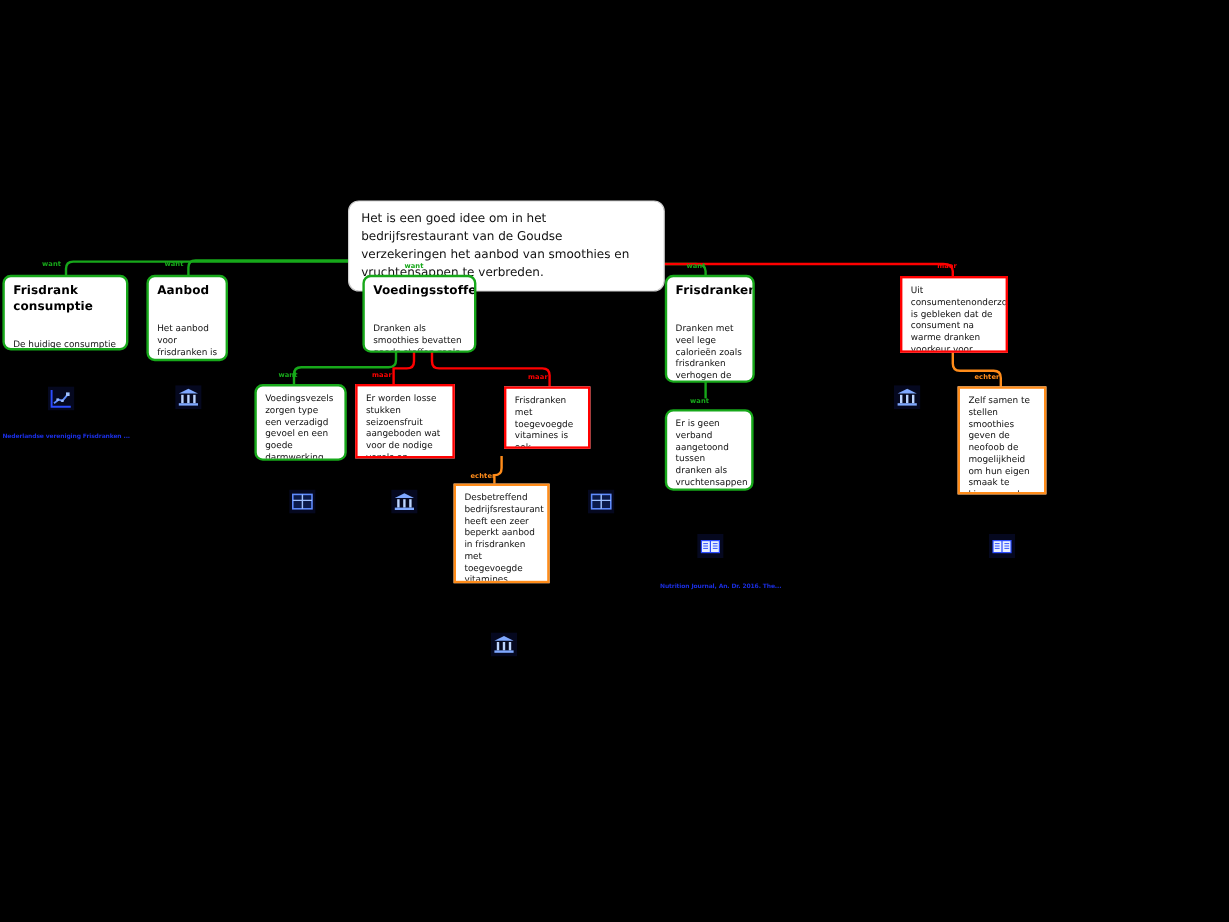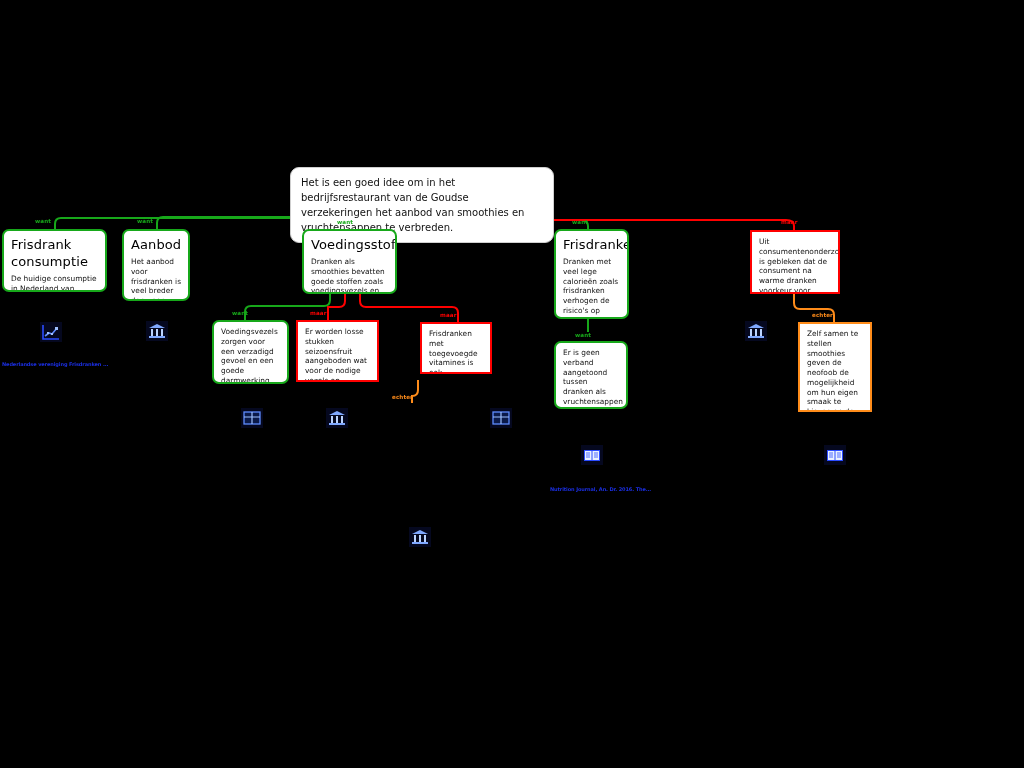--- a/index.html
+++ b/index.html
@@ -36,24 +36,24 @@
     box-sizing: border-box;
     border-radius: 7px;
     padding: 5px 6px 5px 7px;
     line-height: 1.32;
     overflow: hidden;
   }
   .box.green  { border: 2px solid #17a81a; }
   .box.red    { border: 2px solid #ff0000; border-radius: 0; }
   .box.orange { border: 2px solid #ff8c1a; border-radius: 0; }
   .box .title {
-    font-weight: normal;
-    font-size: 13px;
+    font-weight: bold;
+    font-size: 10px;
     letter-spacing: .1px;
-    margin-bottom: 4px;
+    margin-bottom: 20px;
     color: #000;
   }
   .box .body {
     font-size: 7.4px;
     color: #111;
     white-space: pre-wrap;
   }
   .box.claim {
     border: 1px solid #cfcfcf;
     border-radius: 9px;
@@ -148,34 +148,37 @@
     <div class="body">Dranken met veel lege calorieën zoals frisdranken verhogen de risico's op gewichtstoename en dit kan leiden tot o.a. diabetes type 2.</div>
   </div>
 
   <div class="conn-label red" style="left:781px; top:219px;">maar</div>
   <div class="box red" style="left:750px; top:230px; width:90px; height:64px;">
     <div class="body">Uit consumentenonderzoek is gebleken dat de consument na warme dranken voorkeur voor frisdranken heeft.</div>
   </div>
 
   <div class="conn-label green" style="left:232px; top:310px;">want</div>
   <div class="box green" style="left:212px; top:320px; width:77px; height:64px;">
-    <div class="body">Voedingsvezels zorgen voor een verzadigd gevoel en een goede darmwerking.</div>
+    <div class="body">Voedingsvezels zorgen type een verzadigd gevoel en een goede darmwerking.</div>
   </div>
 
   <div class="conn-label red" style="left:310px; top:310px;">maar</div>
   <div class="box red" style="left:296px; top:320px; width:83px; height:62px;">
     <div class="body">Er worden losse stukken seizoensfruit aangeboden wat voor de nodige vezels en vitamines zorgt.</div>
   </div>
 
   <div class="conn-label red" style="left:440px; top:312px;">maar</div>
   <div class="box red" style="left:420px; top:322px; width:72px; height:52px;">
     <div class="body">Frisdranken met toegevoegde vitamines is ook verkrijgbaar.</div>
   </div>
 
   <div class="conn-label orange" style="left:392px; top:394px;">echter</div>
+  <div class="box orange" style="left:378px; top:403px; width:80px; height:83px;">
+    <div class="body">Desbetreffend bedrijfsrestaurant heeft een zeer beperkt aanbod in frisdranken met toegevoegde vitamines.</div>
+  </div>
 
   <div class="conn-label green" style="left:575px; top:332px;">want</div>
   <div class="box green" style="left:554px; top:341px; width:74px; height:68px;">
     <div class="body">Er is geen verband aangetoond tussen dranken als vruchtensappen en verhoogde kans op diabetes type 2.</div>
   </div>
 
   <div class="conn-label orange" style="left:812px; top:312px;">echter</div>
   <div class="box orange" style="left:798px; top:322px; width:74px; height:90px;">
     <div class="body">Zelf samen te stellen smoothies geven de neofoob de mogelijkheid om hun eigen smaak te kiezen en de neofiel de kans om iets nieuws uit te proberen.</div>
   </div>

